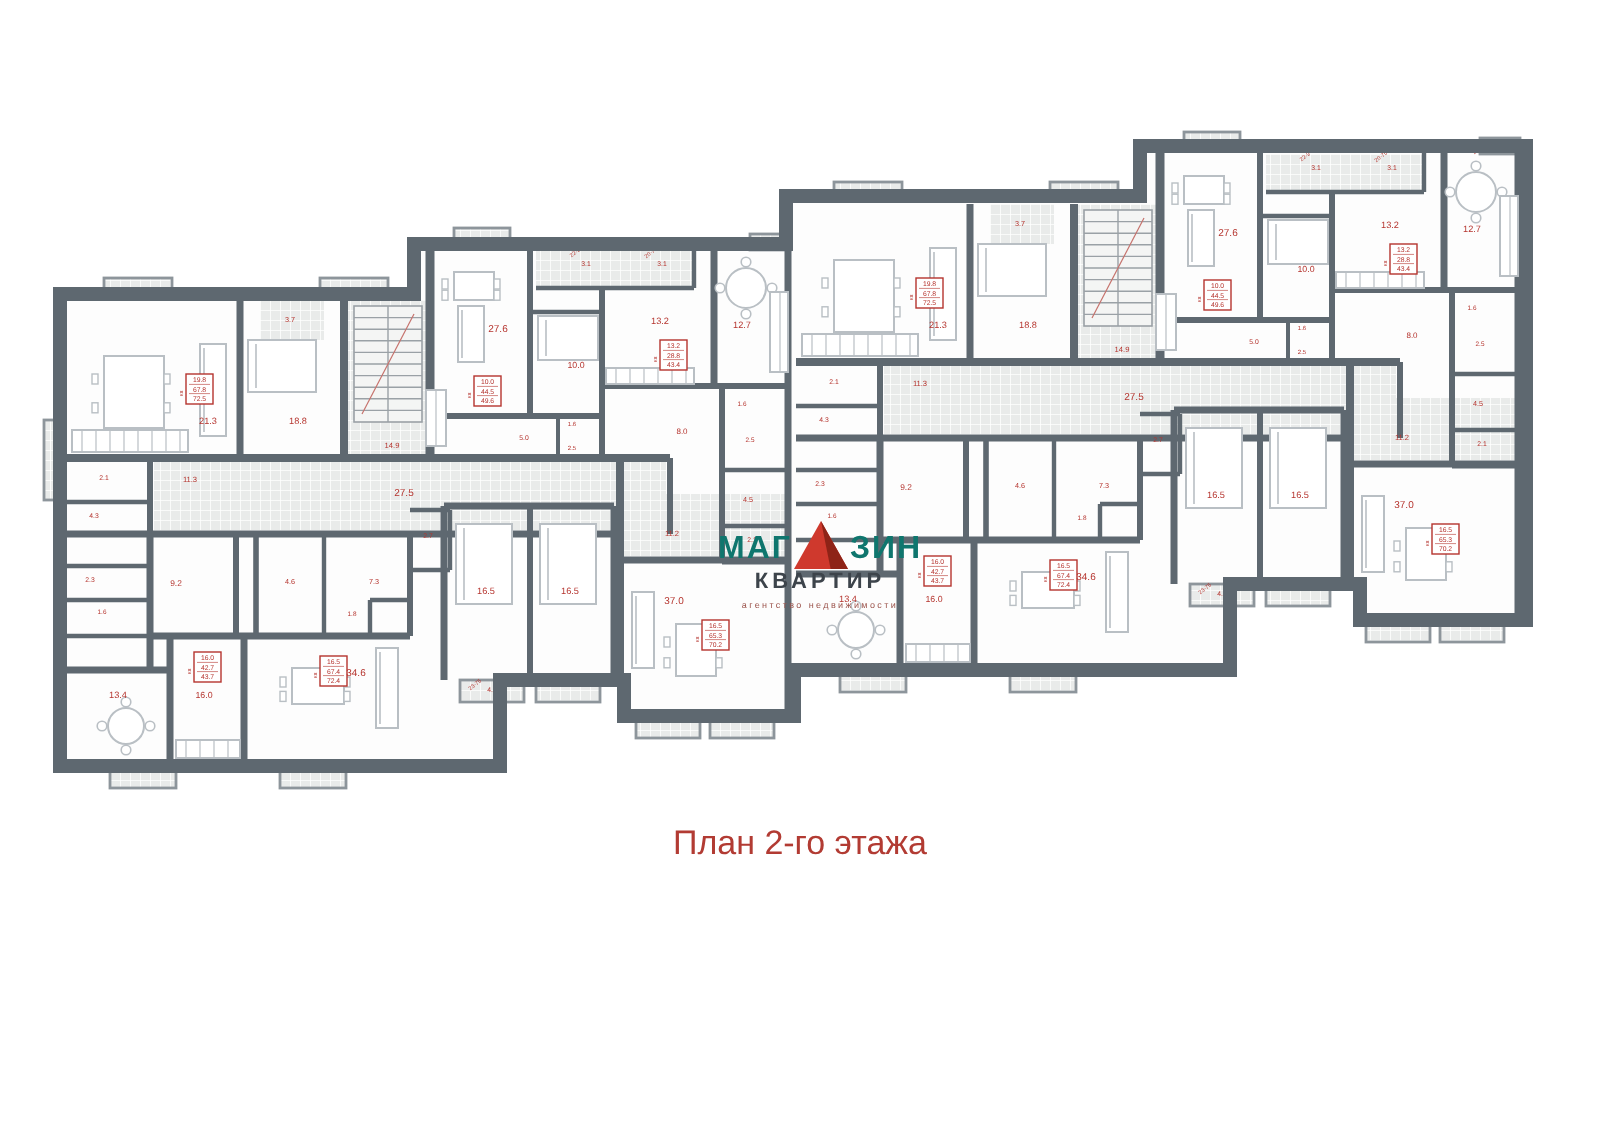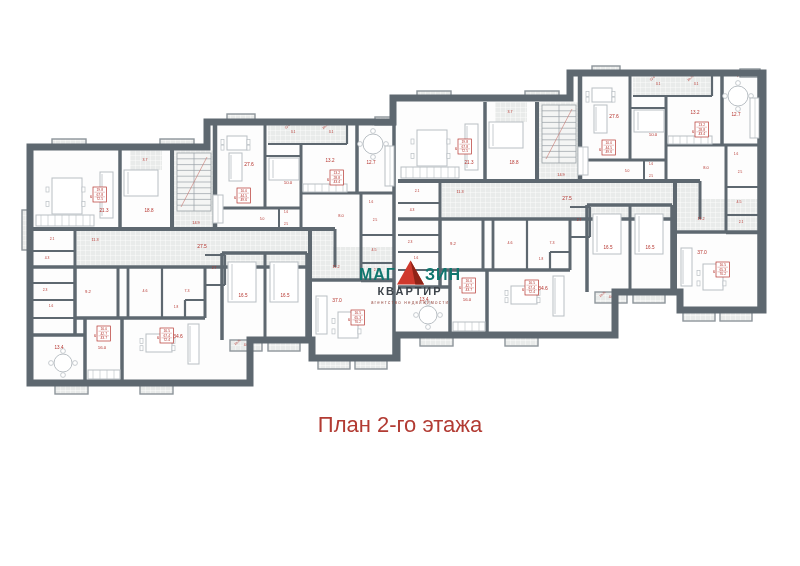--- a/index.html
+++ b/index.html
@@ -6,21 +6,21 @@
   #page{position:relative;width:800px;height:566px;background:#ffffff;overflow:hidden;
         font-family:"Liberation Sans","DejaVu Sans",sans-serif;}
   #plan-svg{position:absolute;left:0;top:0;}
   #watermark{position:absolute;left:354px;top:258px;width:112px;text-align:center;z-index:5;}
   .wm-row1{display:flex;align-items:flex-end;justify-content:center;gap:1px;
            font-weight:bold;font-size:16px;line-height:16px;letter-spacing:1px;color:#0f766e;}
   .wm-tri{width:27px;height:25px;position:relative;top:2px;}
   .wm-row2{font-weight:bold;font-size:11px;line-height:16px;letter-spacing:2px;color:#3d444b;}
   .wm-tag{font-size:4.5px;letter-spacing:1.2px;color:#9c544c;margin-top:1px;}
   #caption{position:absolute;left:0;top:412px;width:800px;text-align:center;
-           font-size:22px;color:#b23b33;}
+           font-size:17px;color:#b23b33;}
 </style>
 </head>
 <body>
 
 <div id="page">
 
   <svg id="plan-svg" width="800" height="566" viewBox="0 0 800 566">
       <defs>
         <pattern id="tile" width="5" height="5" patternUnits="userSpaceOnUse">
           <rect x="0" y="0" width="5" height="5" fill="#e9ebea"></rect>

